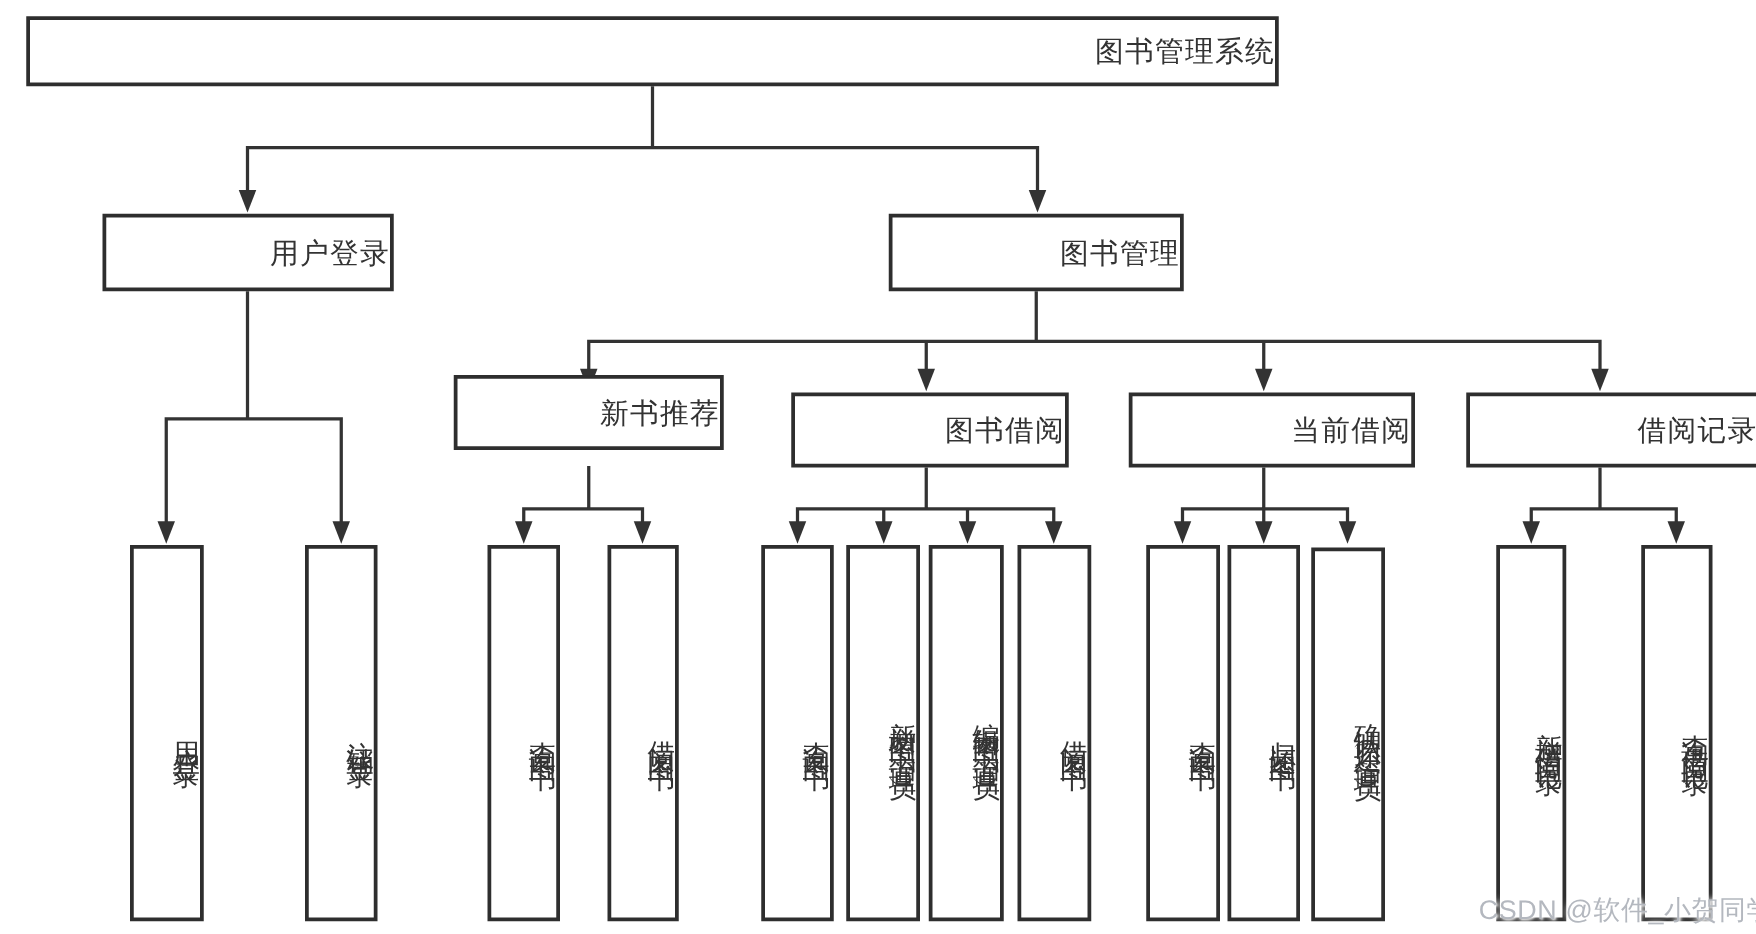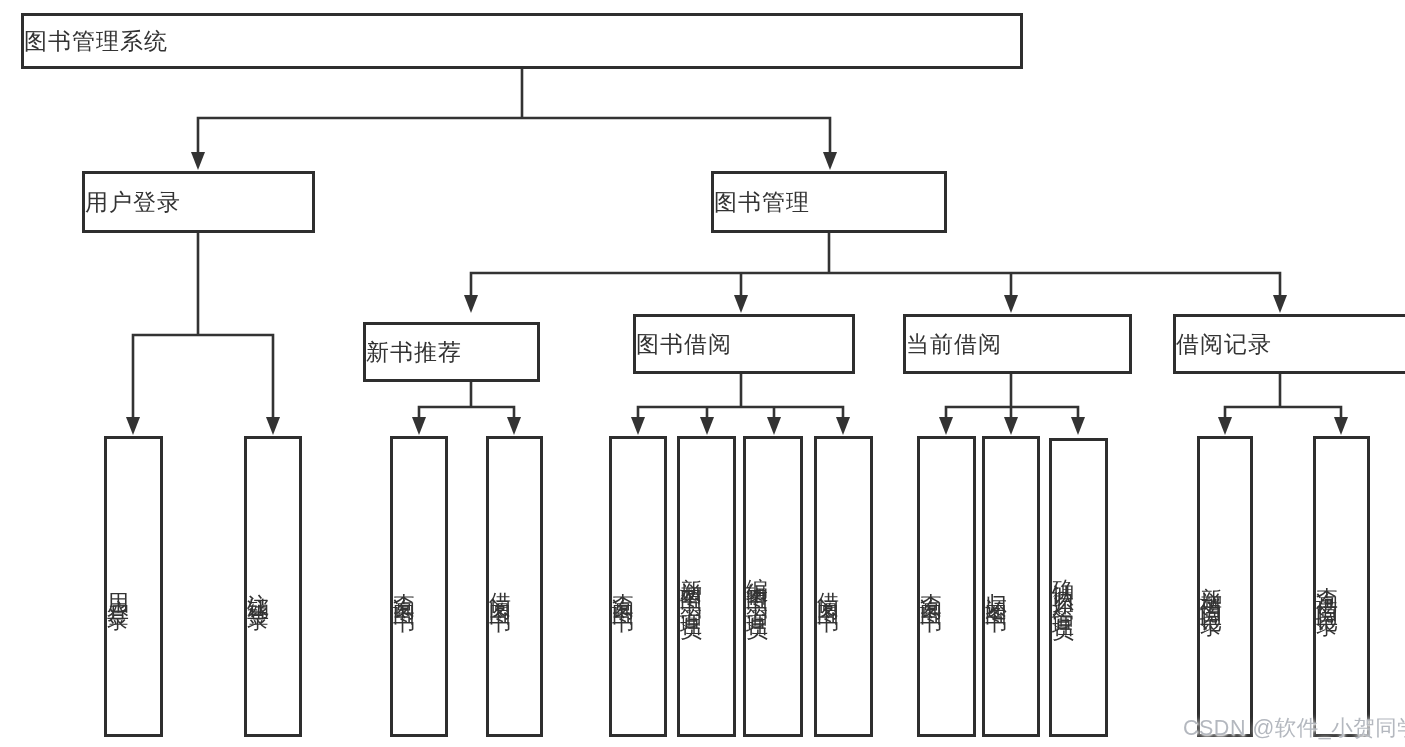--- a/index.html
+++ b/index.html
@@ -19,21 +19,21 @@
     font-family:"Liberation Sans","DejaVu Sans",sans-serif;
     color:var(--text-color);
   }
   svg.wires{position:absolute;left:0;top:0;z-index:0;pointer-events:none;}
   .connector{stroke:var(--line-color);stroke-width:2.6;fill:none;stroke-linecap:square;}
   .arrowhead{fill:var(--line-color);stroke:none;}
   .node{
     position:absolute;
     background:#ffffff;
     border:3px solid var(--border-color);
-    display:flex;align-items:center;justify-content:flex-start;
+    display:flex;align-items:center;justify-content:flex-end;
     z-index:1;
   }
   .node.h span{
     font-size:23px;
     letter-spacing:1px;
     white-space:nowrap;
     color:var(--text-color);
   }
   .node.v span{
     writing-mode:vertical-rl;
@@ -98,21 +98,21 @@
     <span>图书管理系统</span>
   </div>
 
   <div class="node h" style="left:82px;top:171px;width:233px;height:62px">
     <span>用户登录</span>
   </div>
   <div class="node h" style="left:711px;top:171px;width:236px;height:62px">
     <span>图书管理</span>
   </div>
 
-  <div class="node h" style="left:363px;top:322px;width:177px;height:60px">
+  <div class="node h" style="left:363px;top:300px;width:216px;height:60px">
     <span>新书推荐</span>
   </div>
   <div class="node h" style="left:633px;top:314px;width:222px;height:60px">
     <span>图书借阅</span>
   </div>
   <div class="node h" style="left:903px;top:314px;width:229px;height:60px">
     <span>当前借阅</span>
   </div>
   <div class="node h" style="left:1173px;top:314px;width:236px;height:60px">
     <span>借阅记录</span>

